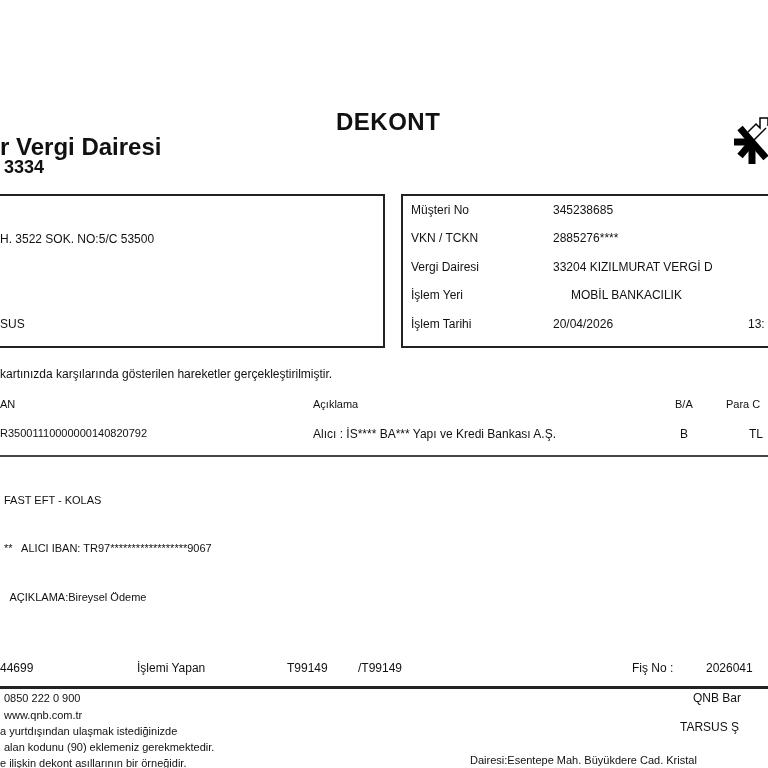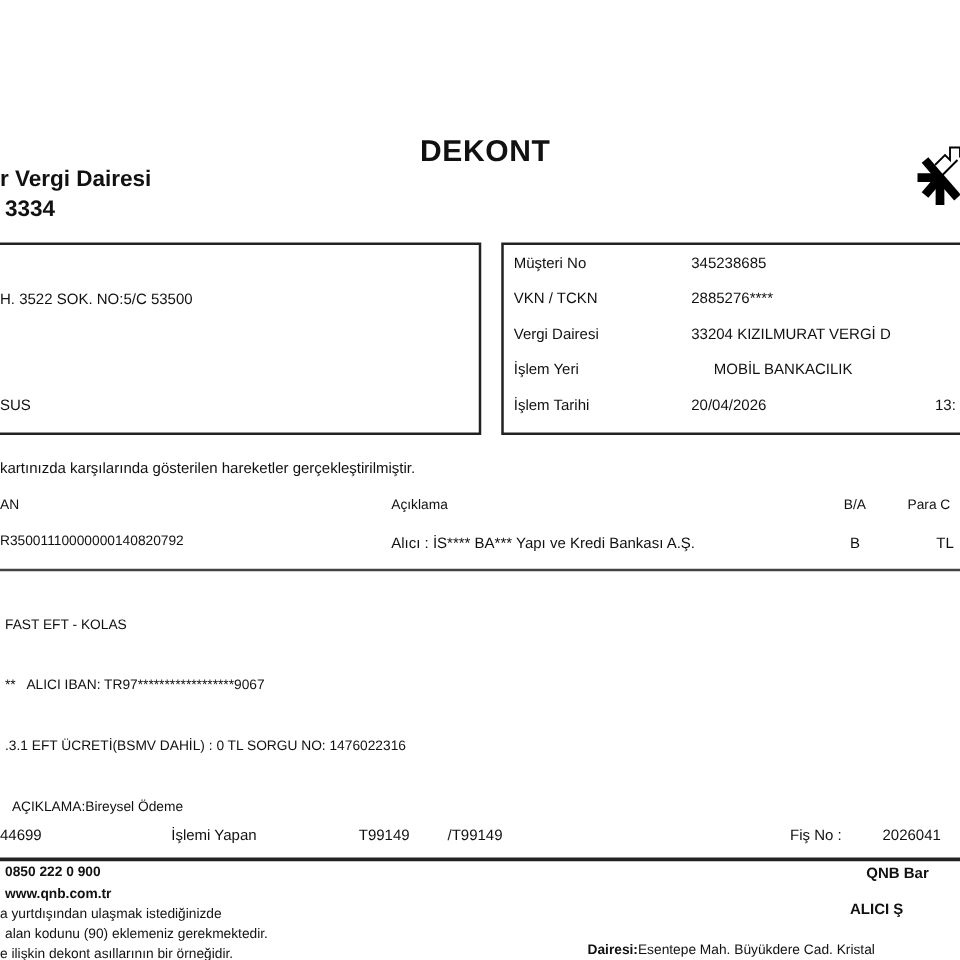--- a/index.html
+++ b/index.html
@@ -3,30 +3,30 @@
 <meta charset="utf-8">
 <style>
   html, body { margin:0; padding:0; }
   body {
     width:768px; height:768px; overflow:hidden; position:relative;
     background:#ffffff; color:#111111;
     font-family:"Liberation Sans", sans-serif;
   }
   .abs { position:absolute; white-space:nowrap; }
   .title { left:336px; top:108px; font-size:24px; font-weight:bold; letter-spacing:0.5px; }
-  .tax-office { left:0; top:133px; font-size:18px; font-weight:bold; }
+  .tax-office { left:0; top:133px; font-size:24px; font-weight:bold; }
   .tax-no { left:0; top:157px; font-size:18px; font-weight:bold; }
   .logo { left:730px; top:112px; width:50px; height:60px; }
   .box { position:absolute; border:2px solid #222; box-sizing:border-box; }
   .box-left { left:-4px; top:194px; width:389px; height:154px; }
   .box-right { left:401px; top:194px; width:380px; height:154px; }
   .t15 { font-size:12px; }
   .t13 { font-size:11px; }
   .hr { position:absolute; left:0; width:768px; background:#444; }
-  .b { font-weight:bold; }
+  .b { font-weight:normal; }
 </style>
 </head>
 <body>
 
 <div class="abs title">DEKONT</div>
 <div class="abs tax-office">r Vergi Dairesi</div>
 <div class="abs tax-no" style="left:4px;">3334</div>
 
 <div class="abs logo">
   <svg width="50" height="60" viewBox="0 0 50 60">
@@ -71,36 +71,35 @@
 <div class="abs t13" style="left:0; top:427px;">R35001110000000140820792</div>
 <div class="abs t15" style="left:313px; top:427px;">Alıcı : İS**** BA*** Yapı ve Kredi Bankası A.Ş.</div>
 <div class="abs t15" style="left:680px; top:427px;">B</div>
 <div class="abs t15" style="left:749px; top:427px;">TL</div>
 
 <div class="hr" style="top:455px; height:2px;"></div>
 
 <div class="abs t13" style="left:4px; top:459px; line-height:16.3px; white-space:pre;">
   <div>FAST EFT - KOLAS</div>
   <div>**   ALICI IBAN: TR97******************9067</div>
-  <div>.3.1 EFT ÜCRETİ(BSMV DAHİL) : 0 TL SORGU NO: 1476022316</div>
   <div>  AÇIKLAMA:Bireysel Ödeme</div>
 </div>
 
 <div class="abs t15" style="left:0; top:661px;">44699</div>
 <div class="abs t15" style="left:137px; top:661px;">İşlemi Yapan</div>
 <div class="abs t15" style="left:287px; top:661px;">T99149</div>
 <div class="abs t15" style="left:358px; top:661px;">/T99149</div>
 <div class="abs t15" style="left:632px; top:661px;">Fiş No :</div>
 <div class="abs t15" style="left:706px; top:661px;">2026041</div>
 
 <div class="hr" style="top:686px; height:3px; background:#222;"></div>
 
 <div class="abs t13 b" style="left:4px; top:692px;">0850 222 0 900</div>
 <div class="abs t13 b" style="left:4px; top:709px;">www.qnb.com.tr</div>
 <div class="abs t13" style="left:0; top:725px;">a yurtdışından ulaşmak istediğinizde</div>
 <div class="abs t13" style="left:4px; top:741px;">alan kodunu (90) eklemeniz gerekmektedir.</div>
 <div class="abs t13" style="left:0; top:757px;">e ilişkin dekont asıllarının bir örneğidir.</div>
 
 <div class="abs t15 b" style="left:693px; top:691px;">QNB Bar</div>
-<div class="abs t15 b" style="left:680px; top:720px;">ALICI Ş</div>
+<div class="abs t15 b" style="left:680px; top:720px;">TARSUS Ş</div>
 <div class="abs t13" style="left:470px; top:754px;">
   <span class="b">Dairesi:</span><span>Esentepe Mah. Büyükdere Cad. Kristal</span>
 </div>
 
 </body></html>

